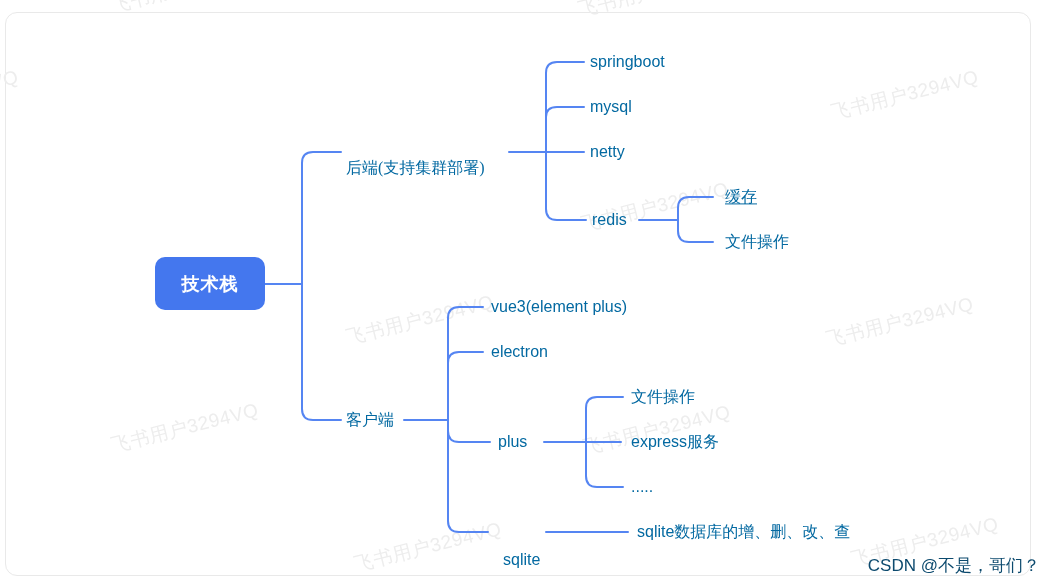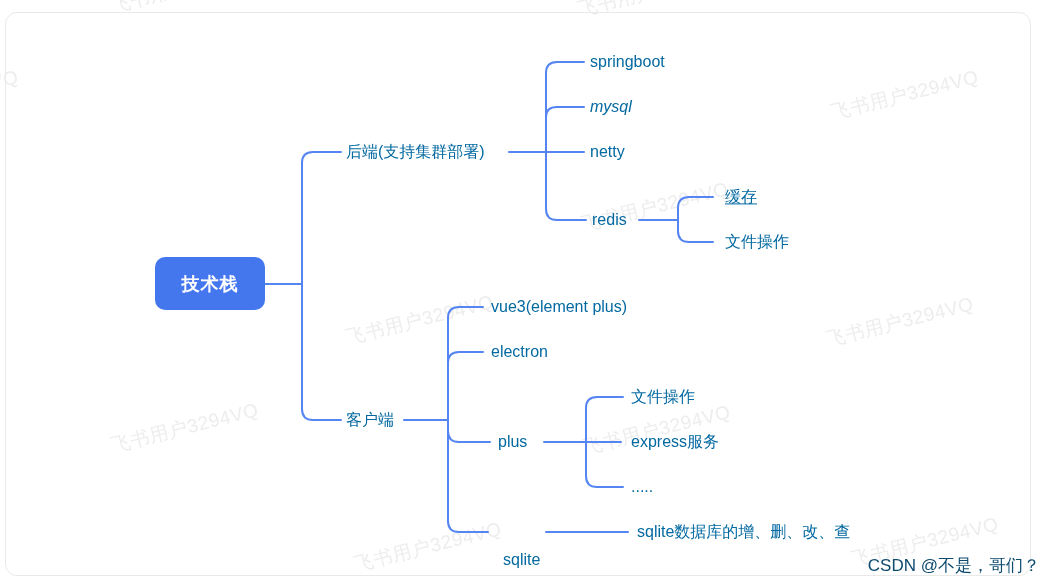--- a/index.html
+++ b/index.html
@@ -118,23 +118,23 @@
     <path d="M586 442 V408 Q586 397 597 397 H623"></path>
     <path d="M586 442 V476 Q586 487 597 487 H623"></path>
 
     <path d="M546 532 H628"></path>
   </svg>
 
   <div class="root-node">
     <span>技术栈</span>
   </div>
 
-  <div class="node-label" style="left:346px; top:152px;">后端(支持集群部署)</div>
+  <div class="node-label" style="left:346px; top:168px;font-family:Liberation Serif, serif;">后端(支持集群部署)</div>
   <div class="node-label" style="left:590px; top:62px;">springboot</div>
-  <div class="node-label" style="left:590px; top:107px;font-style:italic;">mysql</div>
+  <div class="node-label" style="left:590px; top:107px;">mysql</div>
   <div class="node-label" style="left:590px; top:152px;text-align:center;">netty</div>
   <div class="node-label" style="left:592px; top:220px;">redis</div>
   <div class="node-label" style="left:725px; top:197px;text-decoration:underline;">缓存</div>
   <div class="node-label" style="left:725px; top:242px;">文件操作</div>
 
   <div class="node-label" style="left:346px; top:420px;">客户端</div>
   <div class="node-label" style="left:491px; top:307px;">vue3(element plus)</div>
   <div class="node-label" style="left:491px; top:352px;">electron</div>
   <div class="node-label" style="left:498px; top:442px;">plus</div>
   <div class="node-label" style="left:631px; top:397px;">文件操作</div>

